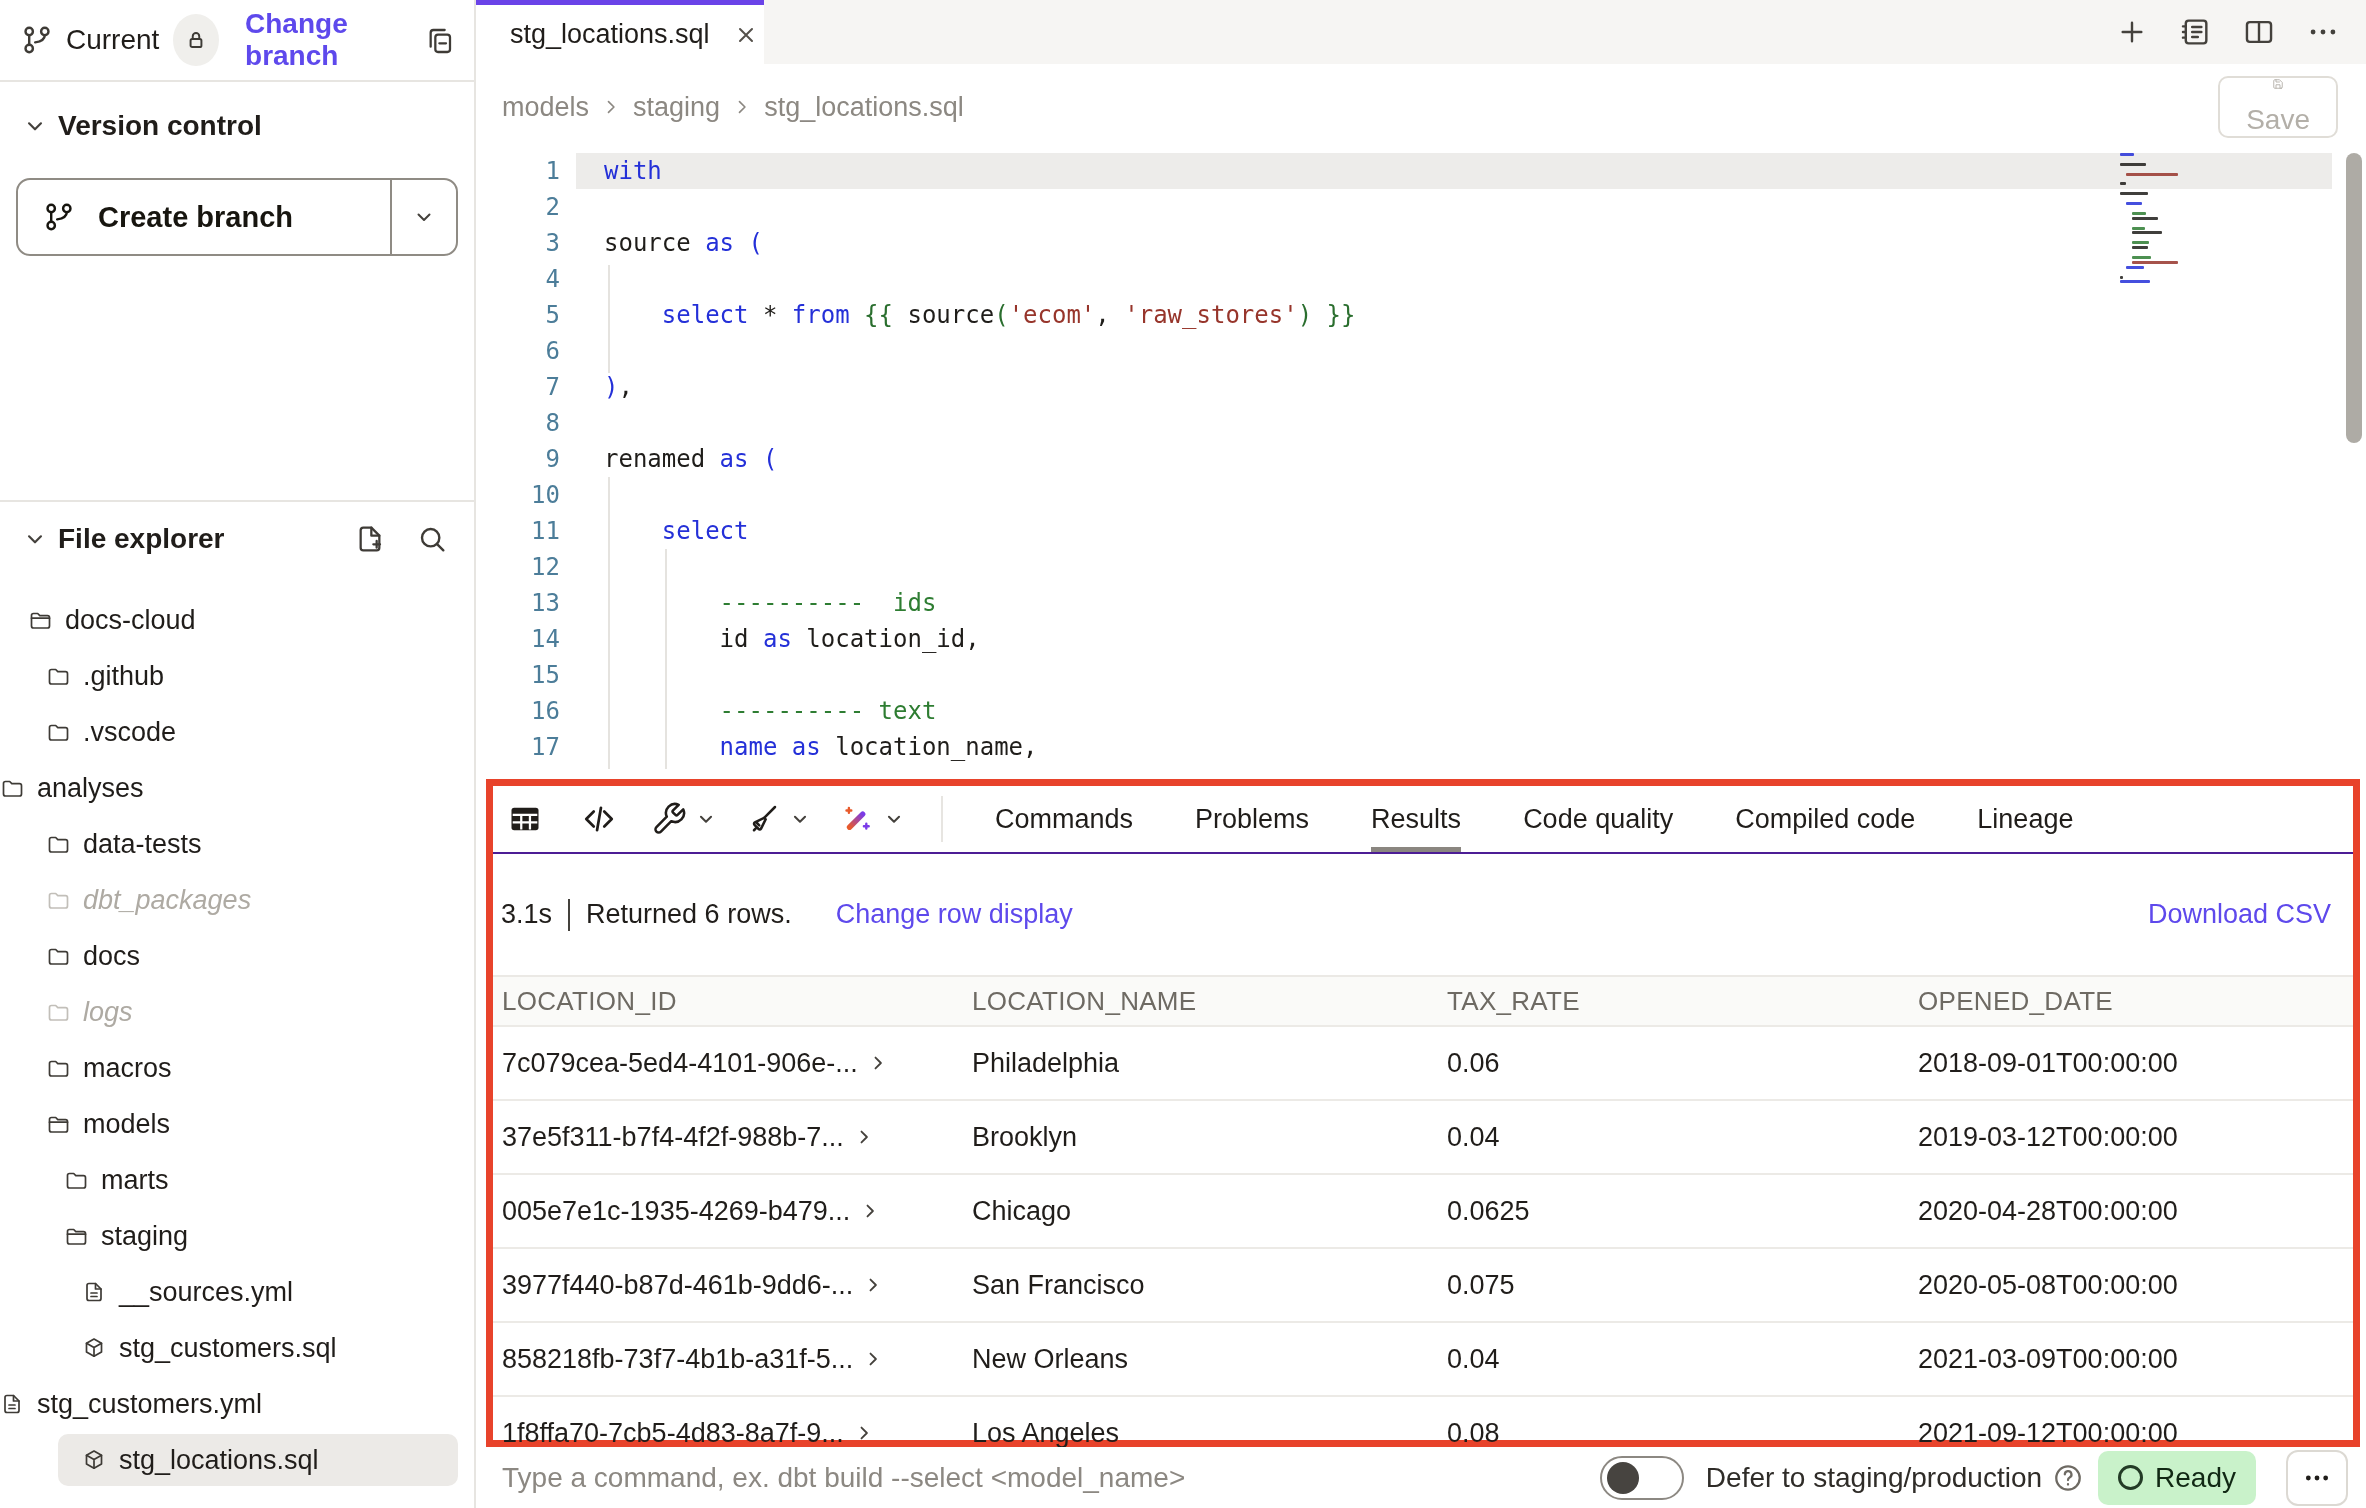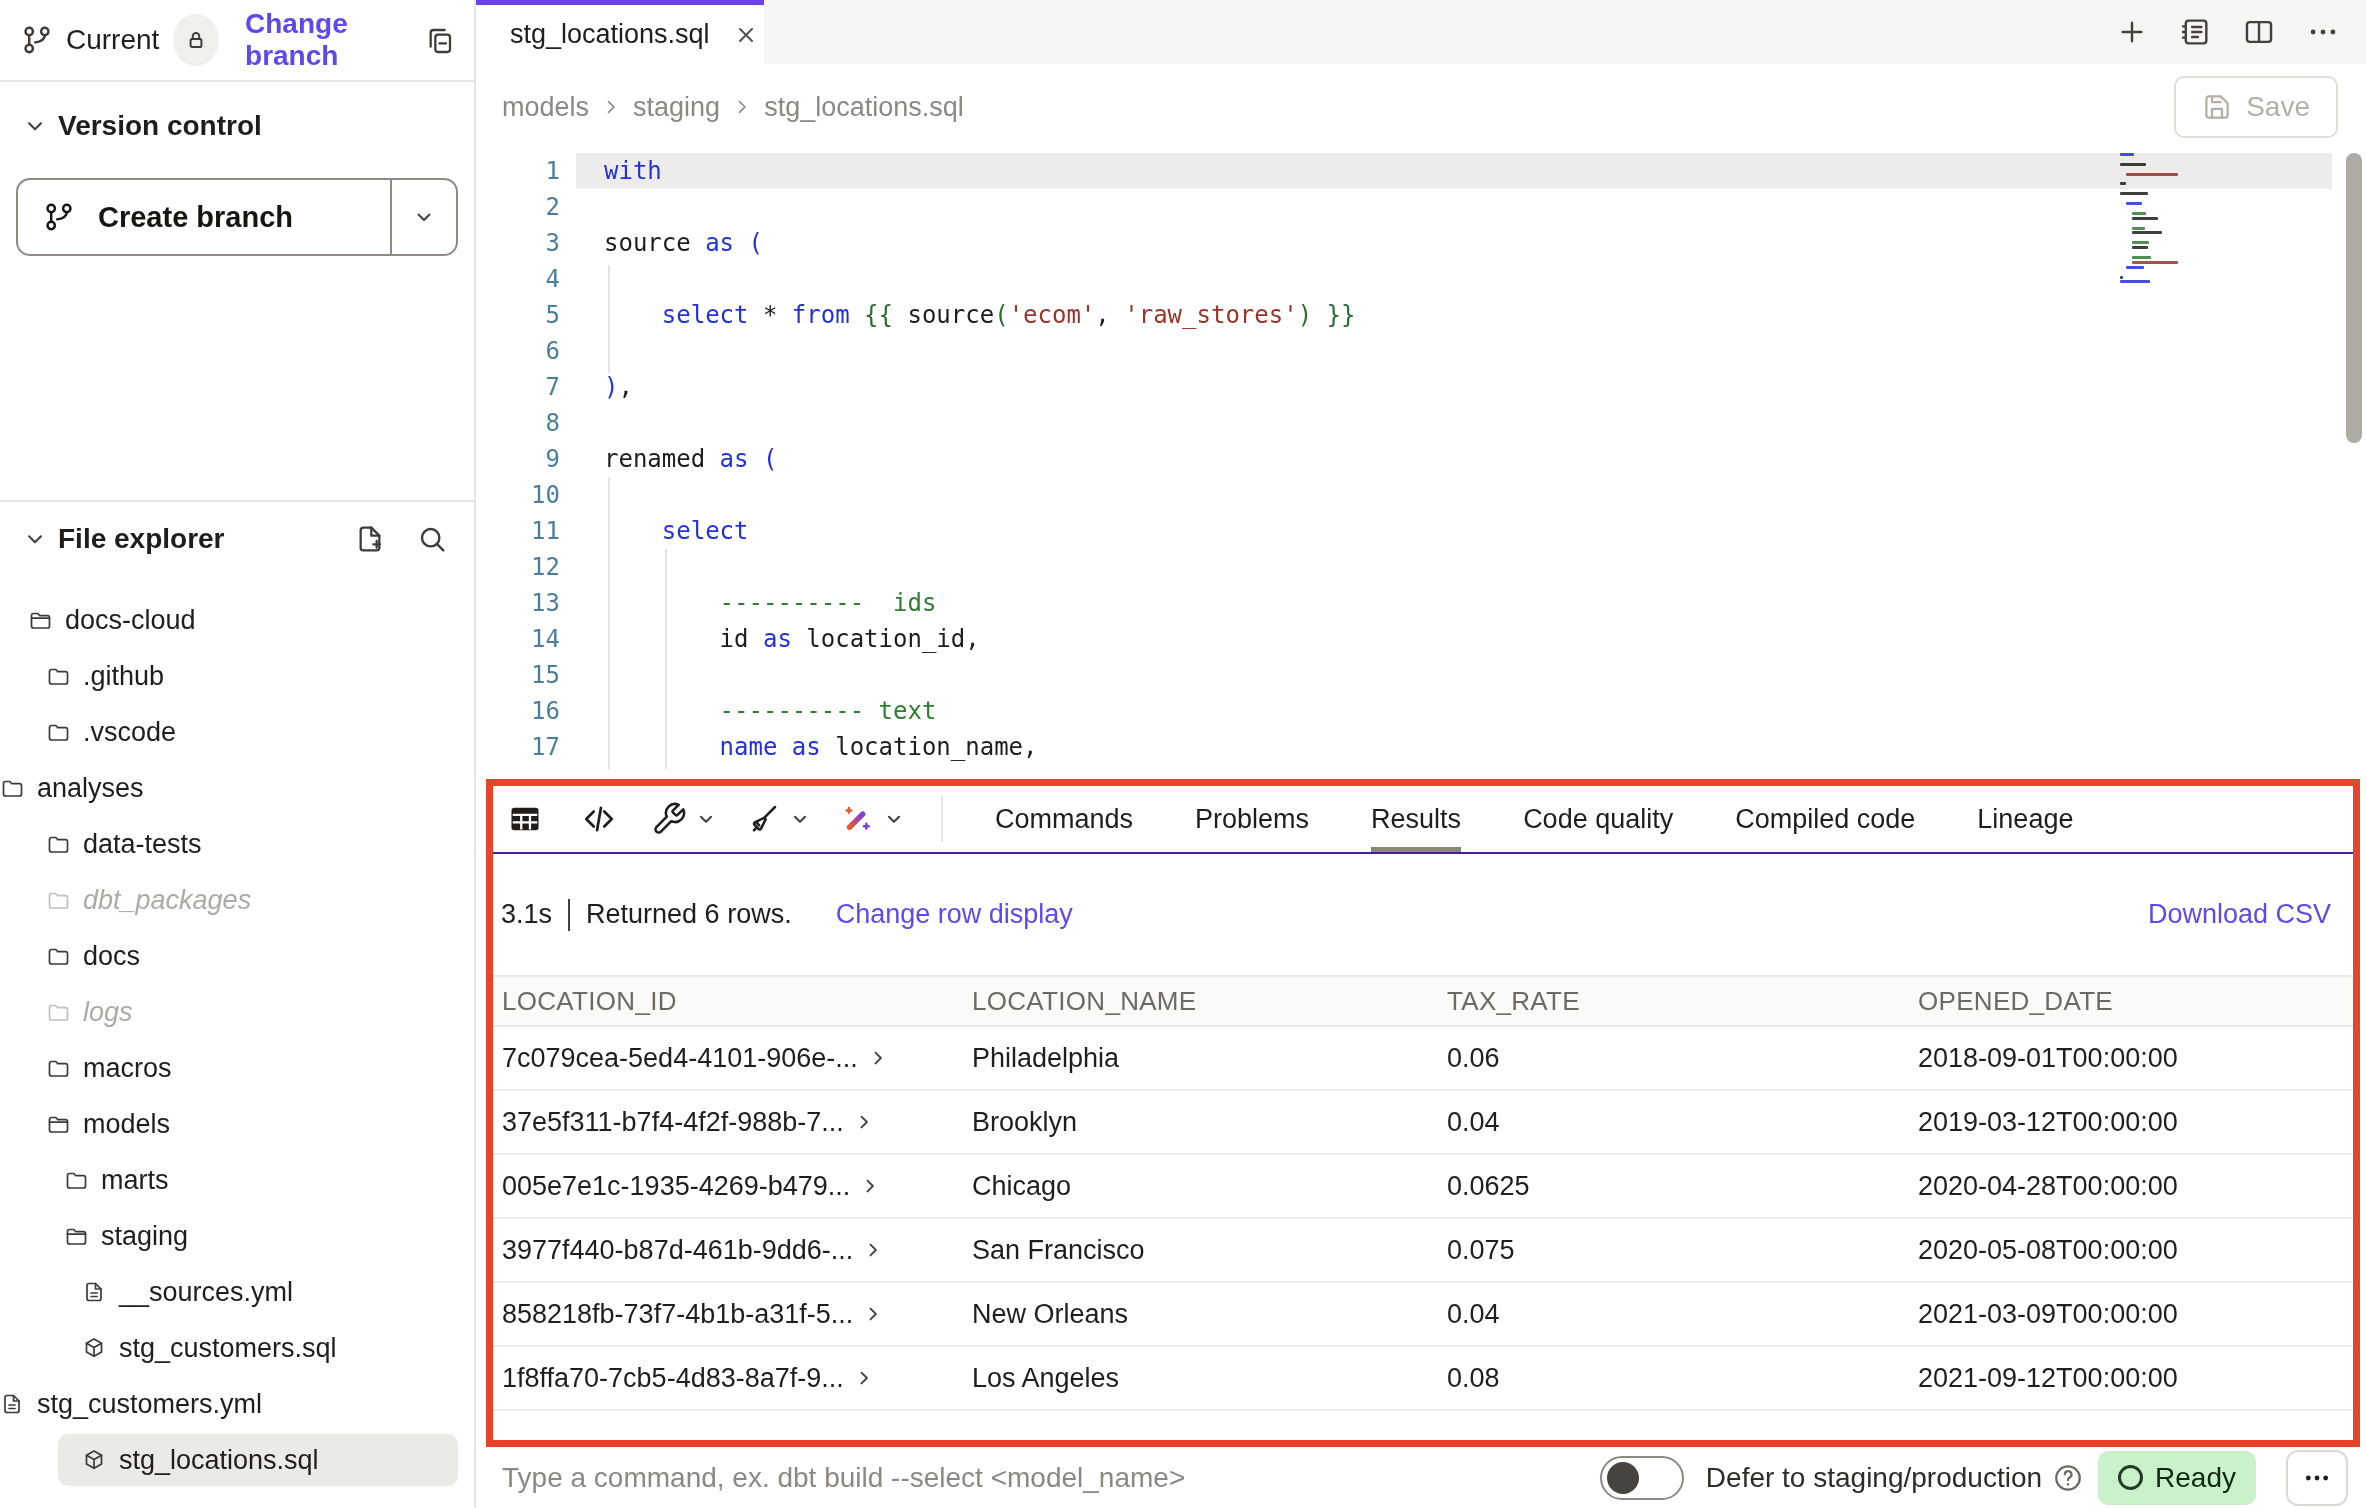--- a/index.html
+++ b/index.html
@@ -37,21 +37,21 @@
   .main{position:absolute;left:476px;top:0;width:1890px;height:1508px;}
   .tabbar{height:64px;background:#F6F5F3;display:flex;align-items:stretch;}
   .tab{width:288px;background:#fff;border-top:5px solid #6A43E8;display:flex;align-items:center;padding:0 26px 0 34px;box-sizing:border-box;cursor:pointer;}
   .tab .tname{font-size:27px;color:#201D1A;}
   .tab .tclose{margin-left:24px;}
   .tabbar-actions{margin-left:auto;display:flex;align-items:center;gap:30px;padding-right:26px;}
   .crumbrow{height:86px;display:flex;align-items:center;background:#fff;}
   .breadcrumb{display:flex;align-items:center;margin-left:26px;}
   .crumb{font-size:27px;color:#8C8882;}
   .crumb-sep{margin:0 12px;display:flex;}
-  .save-btn{margin-left:auto;margin-right:28px;height:62px;padding:0 26px;border:2px solid #E0DDD7;border-radius:10px;background:#fff;display:flex;align-items:center;gap:14px;cursor:default;}
+  .save-btn{margin-left:auto;margin-right:28px;height:62px;padding:0 26px;border:2px solid #E0DDD7;border-radius:10px;background:#fff;display:flex;align-items:center;gap:14px;cursor:default;flex-direction:column;}
   .save-btn .slbl{font-size:28px;font-weight:500;color:#B3AFA8;}
 
   
   .editor{position:absolute;top:150px;left:0;width:1890px;height:629px;background:#fff;overflow:hidden;}
   .curline{position:absolute;left:100px;right:34px;top:3px;height:36px;background:#EDECEA;}
   .guide{position:absolute;width:2px;background:#E5E3DF;}
   .code{position:absolute;top:3px;left:0;right:0;font-family:"DejaVu Sans Mono",monospace;font-size:24px;}
   .cl{height:36px;display:flex;align-items:center;position:relative;}
   .cl .num{width:84px;text-align:right;color:#4C7D99;flex:0 0 auto;}
   .cl .ct{margin-left:44px;white-space:pre;}
@@ -77,21 +77,21 @@
   .info-row{height:123px;display:flex;align-items:center;padding:0 16px 0 8px;border-bottom:2px solid #EBE9E5;box-sizing:border-box;}
   .status-time,.status-rows{font-size:27px;color:#201D1A;}
   .status-div{border-left:2px solid #44413C;height:32px;margin:0 16px;}
   .link{font-size:27px;font-weight:500;color:#5E49EC;cursor:pointer;}
   .change-link{margin-left:44px;}
   .dl-link{margin-left:auto;margin-right:6px;}
   .rtable{}
   .trow{display:grid;grid-template-columns:470px 475px 471px 1fr;align-items:center;padding-left:9px;}
   .thead{height:50px;background:#FAFAF8;border-bottom:2px solid #ECEAE6;box-sizing:border-box;}
   .th{font-size:26px;font-weight:500;color:#6E6A63;letter-spacing:.3px;}
-  .tr{height:64px;border-bottom:2px solid #ECEAE6;box-sizing:border-box;cursor:default;}
+  .tr{height:74px;border-bottom:2px solid #ECEAE6;box-sizing:border-box;cursor:default;}
   .td{font-size:27px;color:#201D1A;white-space:nowrap;overflow:hidden;}
   .td-id{display:flex;align-items:center;gap:10px;}
 
   
   .bottombar{position:absolute;left:0;top:1447px;width:1890px;height:61px;background:#fff;display:flex;align-items:center;}
   .cmd{margin-left:26px;font-size:28px;color:#8C8882;cursor:text;}
   .bspacer{flex:1;}
   .toggle{width:84px;height:44px;border:2px solid #8C8882;border-radius:24px;position:relative;box-sizing:border-box;cursor:pointer;background:#fff;flex:0 0 auto;}
   .knob{position:absolute;left:5px;top:4px;width:32px;height:32px;border-radius:50%;background:#474440;}
   .defer-lbl{margin-left:22px;font-size:28px;color:#2F2C28;white-space:nowrap;}

